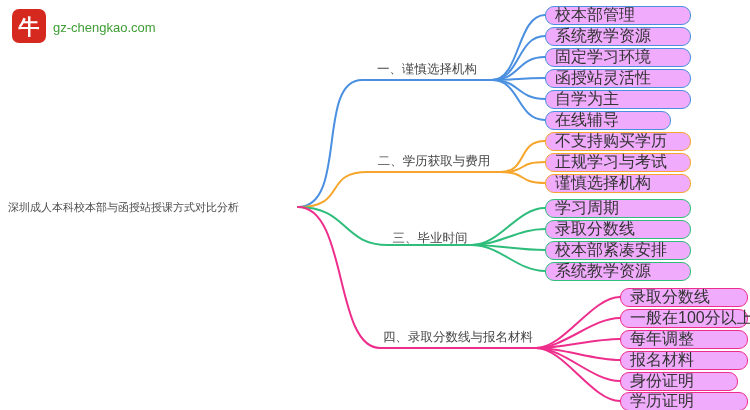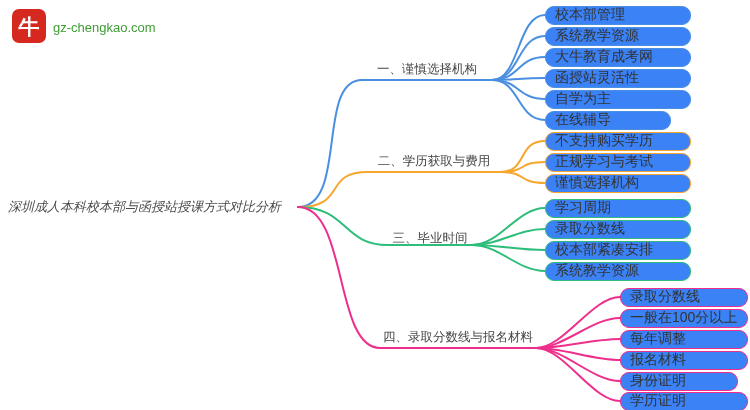--- a/index.html
+++ b/index.html
@@ -12,30 +12,30 @@
 
   
   .logo{position:absolute;left:12px;top:9px;display:flex;align-items:center;gap:7px;cursor:pointer;}
   .logo-mark{width:34px;height:34px;border-radius:7px;display:flex;align-items:center;justify-content:center;flex:0 0 auto;}
   .logo-mark span{color:#fff;font-size:21px;font-weight:bold;line-height:1;}
   .logo-title{font-size:15px;font-weight:bold;letter-spacing:.5px;white-space:nowrap;}
   .logo-url{font-size:13px;margin-top:2px;white-space:nowrap;}
 
   
   .root-node{
-    position:absolute;left:8px;top:199px;font-size:13px;line-height:16px;
-    color:#4a4a4a;white-space:nowrap;font-style:italic;
+    position:absolute;left:8px;top:199px;font-size:11px;line-height:16px;
+    color:#4a4a4a;white-space:nowrap;
   }
   .branch-label{
     position:absolute;height:17px;line-height:17px;text-align:center;
     font-size:12.5px;color:#444;white-space:nowrap;
   }
   .leaf-node{
-    position:absolute;box-sizing:border-box;height:19px;background:#3b82f6;
-    border:1.5px solid #999;border-radius:9px;font-size:14px;color:#333;
+    position:absolute;box-sizing:border-box;height:19px;background:#f0abfc;
+    border:1.5px solid #999;border-radius:9px;font-size:16px;color:#333;
     padding:0 6px 0 9px;white-space:nowrap;display:flex;align-items:center;
   }
 </style>
 </head>
 <body>
 
 <div id="stage">
   <svg id="connector-svg" width="750" height="410">
       <path d="M298,207 C348,207 316,80 362,80 L492,80" stroke="#4a8fe0" fill="none" stroke-width="2" stroke-linecap="round"></path>
       <path d="M492,80 C520,80 517,15 545,15" stroke="#4a8fe0" fill="none" stroke-width="2" stroke-linecap="round"></path>
@@ -70,21 +70,21 @@
       <div class="logo-url" id="logo-url" style="color: rgb(63, 157, 53);">gz-chengkao.com</div>
     </div>
   </div>
 
   <div class="root-node">深圳成人本科校本部与函授站授课方式对比分析</div>
 
   <div id="nodes-layer">
       <div class="branch-label" style="left: 362px; width: 130px; top: 61px;">一、谨慎选择机构</div>
       <div class="leaf-node" style="left: 545px; top: 5.5px; width: 146px; border-color: rgb(74, 143, 224);">校本部管理</div>
       <div class="leaf-node" style="left: 545px; top: 26.5px; width: 146px; border-color: rgb(74, 143, 224);">系统教学资源</div>
-      <div class="leaf-node" style="left: 545px; top: 47.5px; width: 146px; border-color: rgb(74, 143, 224);">大牛教育成考网</div>
+      <div class="leaf-node" style="left: 545px; top: 47.5px; width: 146px; border-color: rgb(74, 143, 224);">固定学习环境</div>
       <div class="leaf-node" style="left: 545px; top: 68.5px; width: 146px; border-color: rgb(74, 143, 224);">函授站灵活性</div>
       <div class="leaf-node" style="left: 545px; top: 89.5px; width: 146px; border-color: rgb(74, 143, 224);">自学为主</div>
       <div class="leaf-node" style="left: 545px; top: 110.5px; width: 126px; border-color: rgb(74, 143, 224); font-family: Liberation Serif, serif;">在线辅导</div>
       <div class="branch-label" style="left: 368px; width: 132px; top: 153px;">二、学历获取与费用</div>
       <div class="leaf-node" style="left: 545px; top: 131.5px; width: 146px; border-color: rgb(246, 166, 44);">不支持购买学历</div>
       <div class="leaf-node" style="left: 545px; top: 152.5px; width: 146px; border-color: rgb(246, 166, 44);">正规学习与考试</div>
       <div class="leaf-node" style="left: 545px; top: 173.5px; width: 146px; border-color: rgb(246, 166, 44);">谨慎选择机构</div>
       <div class="branch-label" style="left: 388px; width: 84px; top: 230px;">三、毕业时间</div>
       <div class="leaf-node" style="left: 545px; top: 198.5px; width: 146px; border-color: rgb(46, 189, 123);">学习周期</div>
       <div class="leaf-node" style="left: 545px; top: 219.5px; width: 146px; border-color: rgb(46, 189, 123);">录取分数线</div>

